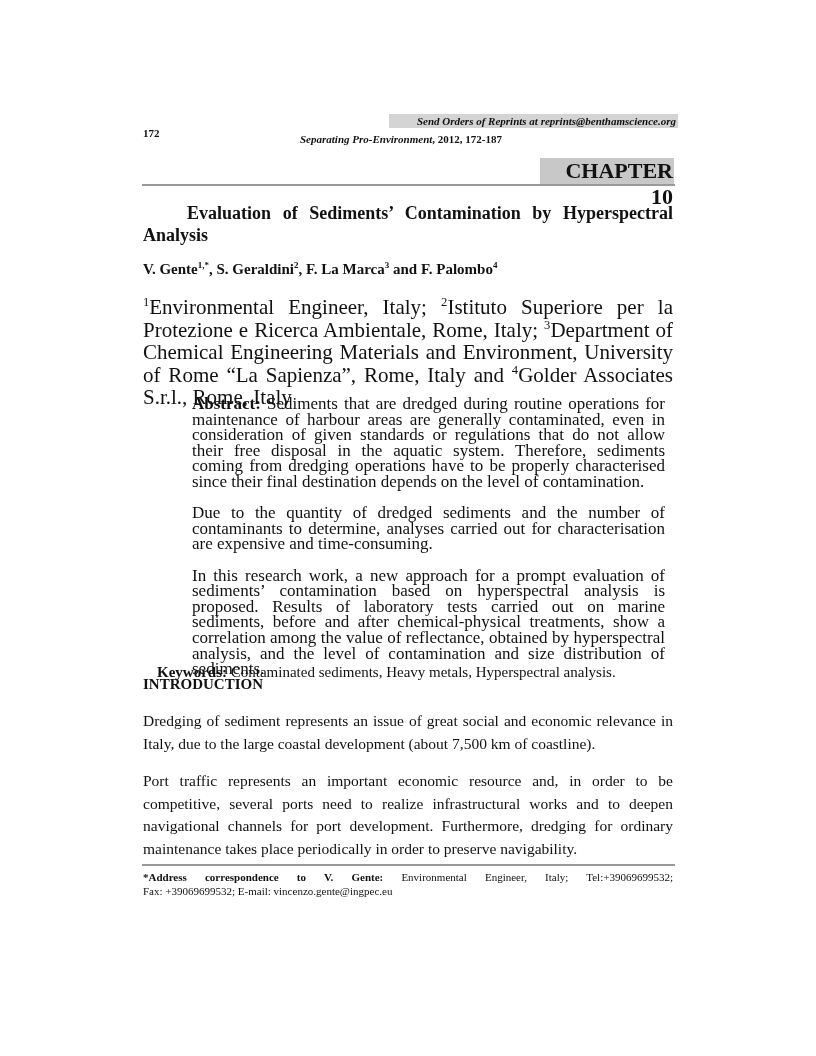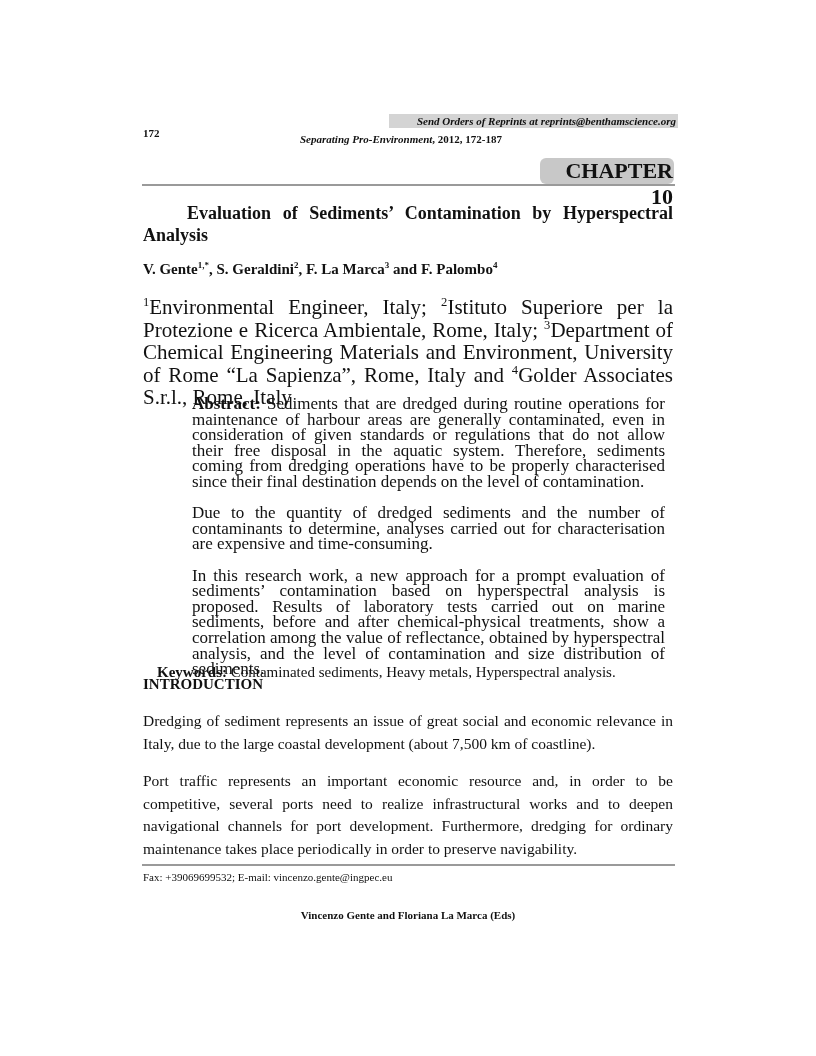--- a/index.html
+++ b/index.html
@@ -5,21 +5,21 @@
   html, body { margin: 0; padding: 0; background: #ffffff; }
   body { width: 816px; height: 1056px; position: relative; overflow: hidden;
          font-family: "Liberation Serif", "DejaVu Serif", serif; color: #111; }
   .abs { position: absolute; }
   .reprints { left: 389px; top: 114px; width: 289px; height: 14px; background: #d4d4d4;
               font-size: 11px; font-weight: bold; font-style: italic; text-align: right; line-height: 14px; padding-right: 2px; box-sizing: border-box; }
   .pagenum { left: 143px; top: 126px; font-size: 11px; font-weight: bold; line-height: 14px; }
   .journal { left: 300px; top: 132px; font-size: 11px; font-weight: bold; line-height: 14px; }
   .journal i { font-style: italic; }
   .chapter { left: 540px; top: 158px; width: 134px; height: 26px; background: #c8c8c8;
-             font-size: 22px; font-weight: bold; line-height: 26px; text-align: right; padding-right: 1px; box-sizing: border-box; border-radius: 6px; }
+             font-size: 22px; font-weight: bold; line-height: 26px; text-align: right; padding-right: 1px; box-sizing: border-box; }
   .rule-top { left: 142px; top: 184px; width: 533px; height: 2px; background: #9a9a9a; }
   .title { left: 143px; top: 202px; width: 530px; font-size: 18px; font-weight: bold; line-height: 22px;
            text-align: justify; text-align-last: left; word-spacing: 0; }
   .title .l1 { display: block; text-align: justify; text-align-last: justify; margin-left: 44px; }
   .authors { left: 143px; top: 259px; font-size: 15px; font-weight: bold; line-height: 20px; }
   sup { font-size: 60%; line-height: 0; vertical-align: super; }
   .affil { left: 143px; top: 296px; width: 530px; font-size: 21px; line-height: 22.6px;
            text-align: justify; }
   .abstract { left: 172px; top: 396px; width: 473px; font-size: 17px; line-height: 15.6px; text-align: justify; margin-left: 20px; }
   .abstract p { margin: 0 0 15.6px 0; }
@@ -60,18 +60,18 @@
 </div>
 
 <div class="abs keywords"><b>Keywords:</b><span> Contaminated sediments, Heavy metals, Hyperspectral analysis.</span></div>
 
 <div class="abs intro">INTRODUCTION</div>
 <div class="abs body b1">Dredging of sediment represents an issue of great social and economic relevance in Italy, due to the large coastal development (about 7,500 km of coastline).</div>
 <div class="abs body b2">Port traffic represents an important economic resource and, in order to be competitive, several ports need to realize infrastructural works and to deepen navigational channels for port development. Furthermore, dredging for ordinary maintenance takes place periodically in order to preserve navigability.</div>
 
 <div class="abs rule-foot"></div>
 <div class="abs footnote">
+  <span class="line1"><b>*Address correspondence to V. Gente:</b><span> Environmental Engineer, Italy; Tel:+39069699532;</span></span>
   <span>Fax: +39069699532; E-mail: vincenzo.gente@ingpec.eu</span>
 </div>
 
 <div class="abs publisher">
-  <div>Vincenzo Gente and Floriana La Marca (Eds)</div>
 </div>
 
 </body></html>

